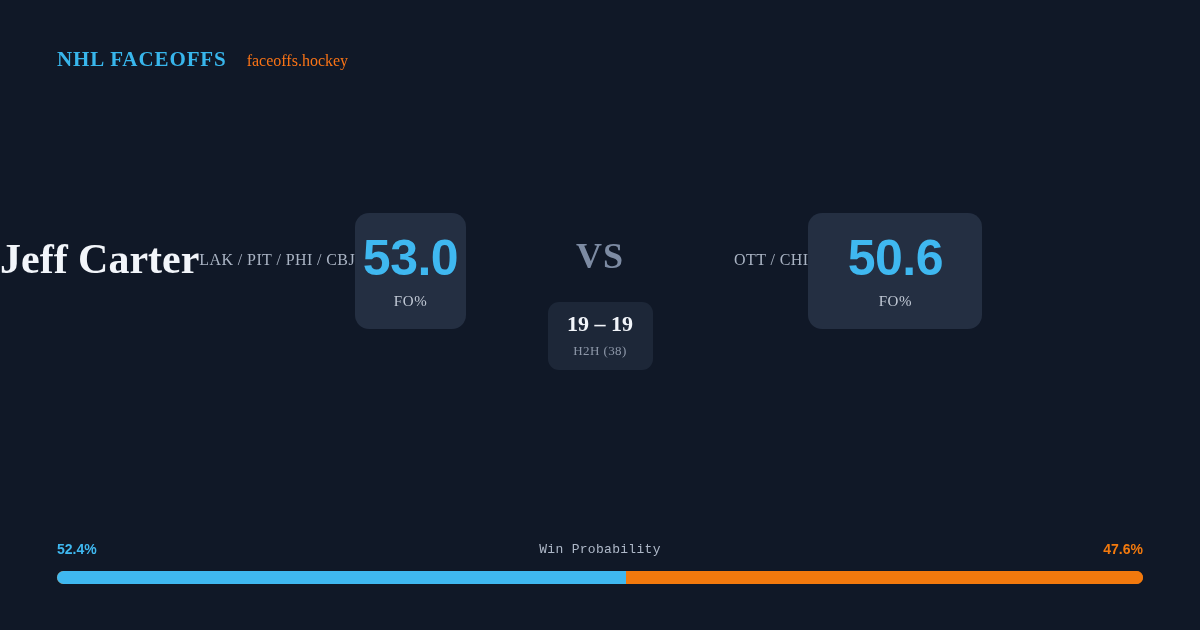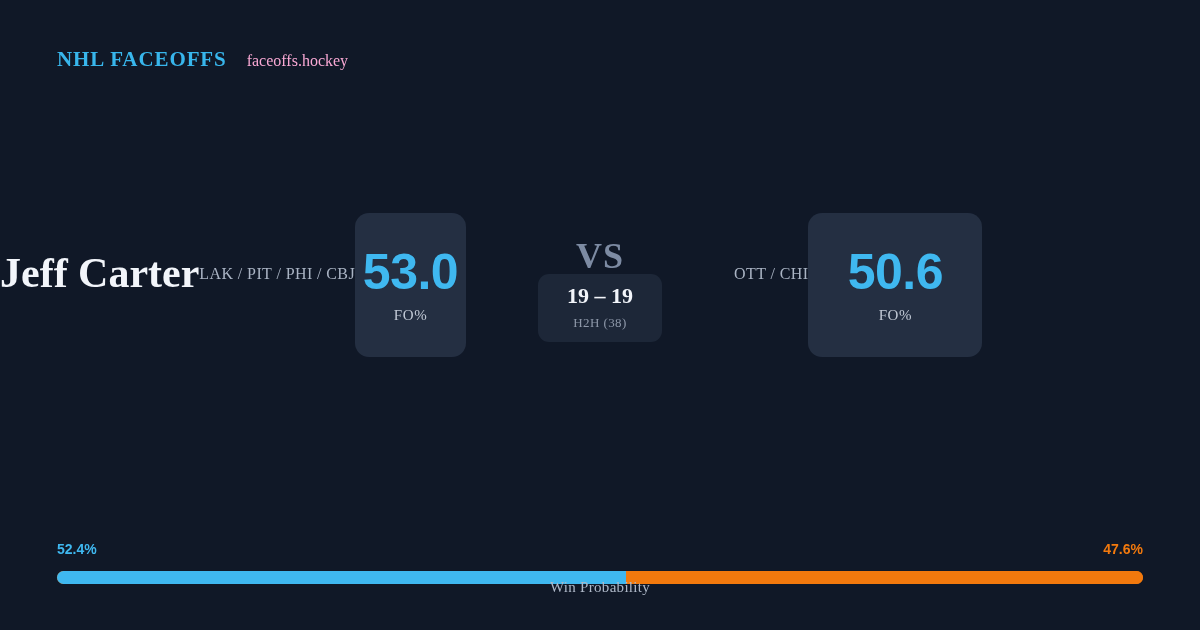--- a/index.html
+++ b/index.html
@@ -28,21 +28,21 @@
     font-family: "Liberation Serif", serif;
     font-weight: bold;
     font-size: 21px;
     letter-spacing: 0.9px;
     color: #38b6ec;
     white-space: nowrap;
   }
   .brand-domain {
     font-family: "Liberation Serif", serif;
     font-size: 16px;
-    color: #f9a8d4;
+    color: #f97316;
     white-space: nowrap;
   }
 
   
   .matchup {
     position: absolute;
     left: 0;
     top: 190px;
     width: 1200px;
     display: flex;
@@ -66,21 +66,21 @@
   .player-teams {
     font-family: "Liberation Serif", serif;
     font-size: 16px;
     color: #aab4c4;
     letter-spacing: 0.4px;
     white-space: nowrap;
   }
   .stat-card {
     margin-top: 23px;
     width: 174px;
-    height: 144px;
+    height: 116px;
     border-radius: 14px;
     background: #242f42;
     display: flex;
     flex-direction: column;
     align-items: center;
     justify-content: center;
   }
   .stat-value {
     font-family: "Liberation Sans", sans-serif;
     font-weight: bold;
@@ -108,21 +108,22 @@
   }
   .vs-text {
     font-family: "Liberation Serif", serif;
     font-weight: bold;
     font-size: 36px;
     color: #7d8ba3;
     line-height: 1;
     letter-spacing: 1px;
   }
   .h2h-box {
-    width: 124px;
+    margin-top: 28px;
+    width: 105px;
     height: 68px;
     border-radius: 11px;
     background: #1d2738;
     display: flex;
     flex-direction: column;
     align-items: center;
     justify-content: center;
   }
   .h2h-score {
     font-family: "Liberation Serif", serif;
@@ -159,26 +160,25 @@
     font-family: "Liberation Sans", sans-serif;
     font-weight: bold;
     font-size: 14px;
     color: #3fb8f0;
   }
   .wp-center {
     position: absolute;
     left: 50%;
     top: 1px;
     transform: translateX(-50%);
-    font-family: Liberation Serif, serif;
-    font-size: 15px;
+    font-family: Liberation Mono, monospace;
+    font-size: 13px;
     color: #aeb8c8;
     letter-spacing: 0.3px;
     white-space: nowrap;
-    margin-top: 37px;
   }
   .wp-right {
     position: absolute;
     right: 0;
     top: 0;
     font-family: "Liberation Sans", sans-serif;
     font-weight: bold;
     font-size: 14px;
     color: #f2790d;
   }

